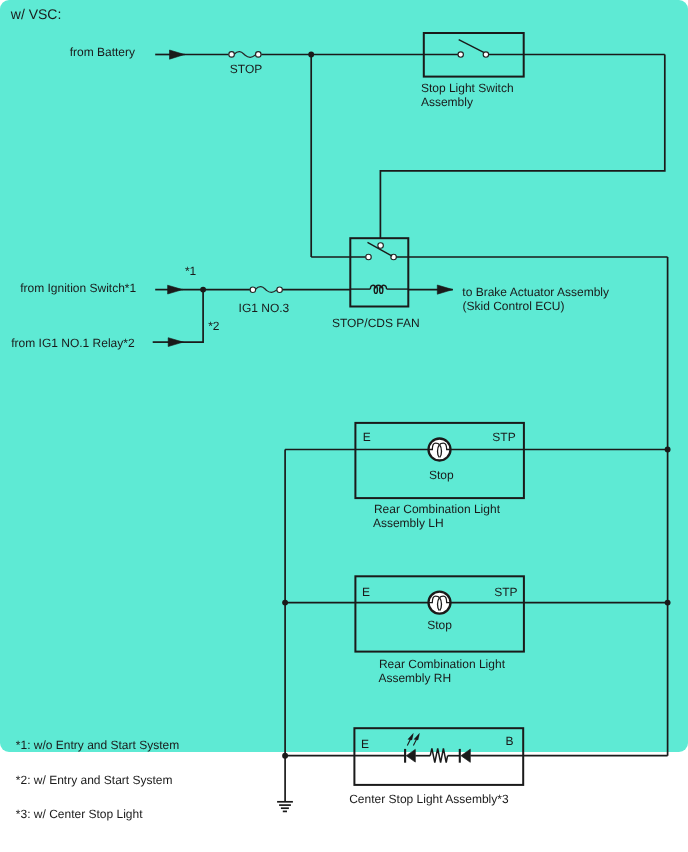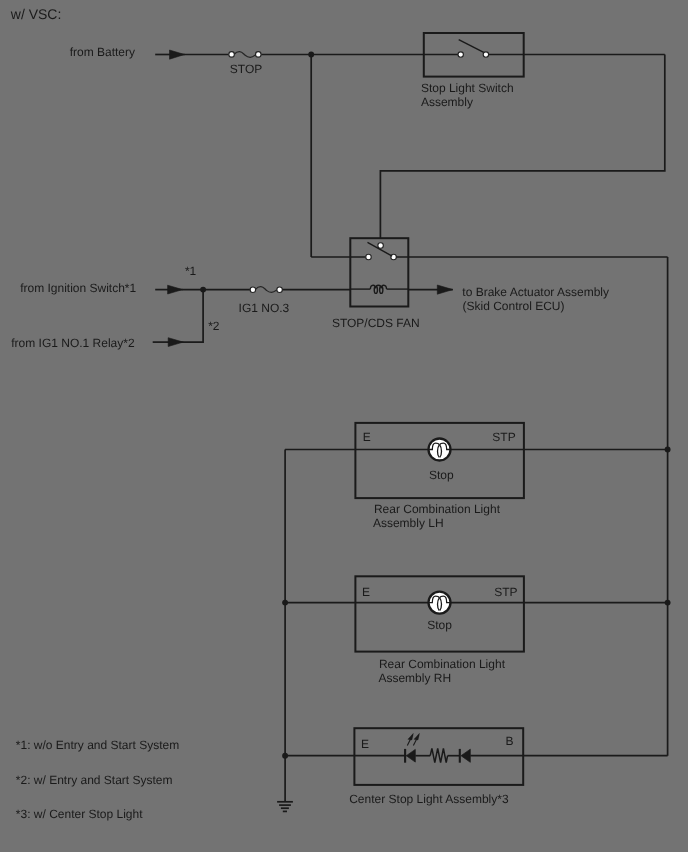--- a/index.html
+++ b/index.html
@@ -1,18 +1,18 @@
 <!DOCTYPE html>
 <html><head>
 <meta charset="utf-8">
 <title>Stop Light System Wiring Diagram</title>
 <style>
   html,body{margin:0;padding:0;background:#ffffff;}
   body{width:688px;height:852px;overflow:hidden;font-family:"Liberation Sans",sans-serif;-webkit-font-smoothing:antialiased;text-rendering:geometricPrecision;}
-  #sheet{position:relative;width:688px;height:852px;background:#737373;will-change:transform;}
+  #sheet{position:relative;width:688px;height:752px;background:#5eead4;will-change:transform;border-radius:9px;}
   svg{display:block;shape-rendering:geometricPrecision;}
   .wire{stroke:#1a1a1a;stroke-width:1.7;fill:none;}
   .boxline{stroke:#1a1a1a;stroke-width:2.0;fill:none;}
   .thinwire{stroke:#1a1a1a;stroke-width:1.4;fill:none;}
   .fusewire{stroke:#262626;stroke-width:1.25;fill:none;}
   .armwire{stroke:#1a1a1a;stroke-width:1.35;fill:none;}
   text{fill:#1a1a1a;font-family:"Liberation Sans",sans-serif;font-size:12px;}
 </style>
 </head>
 <body>

